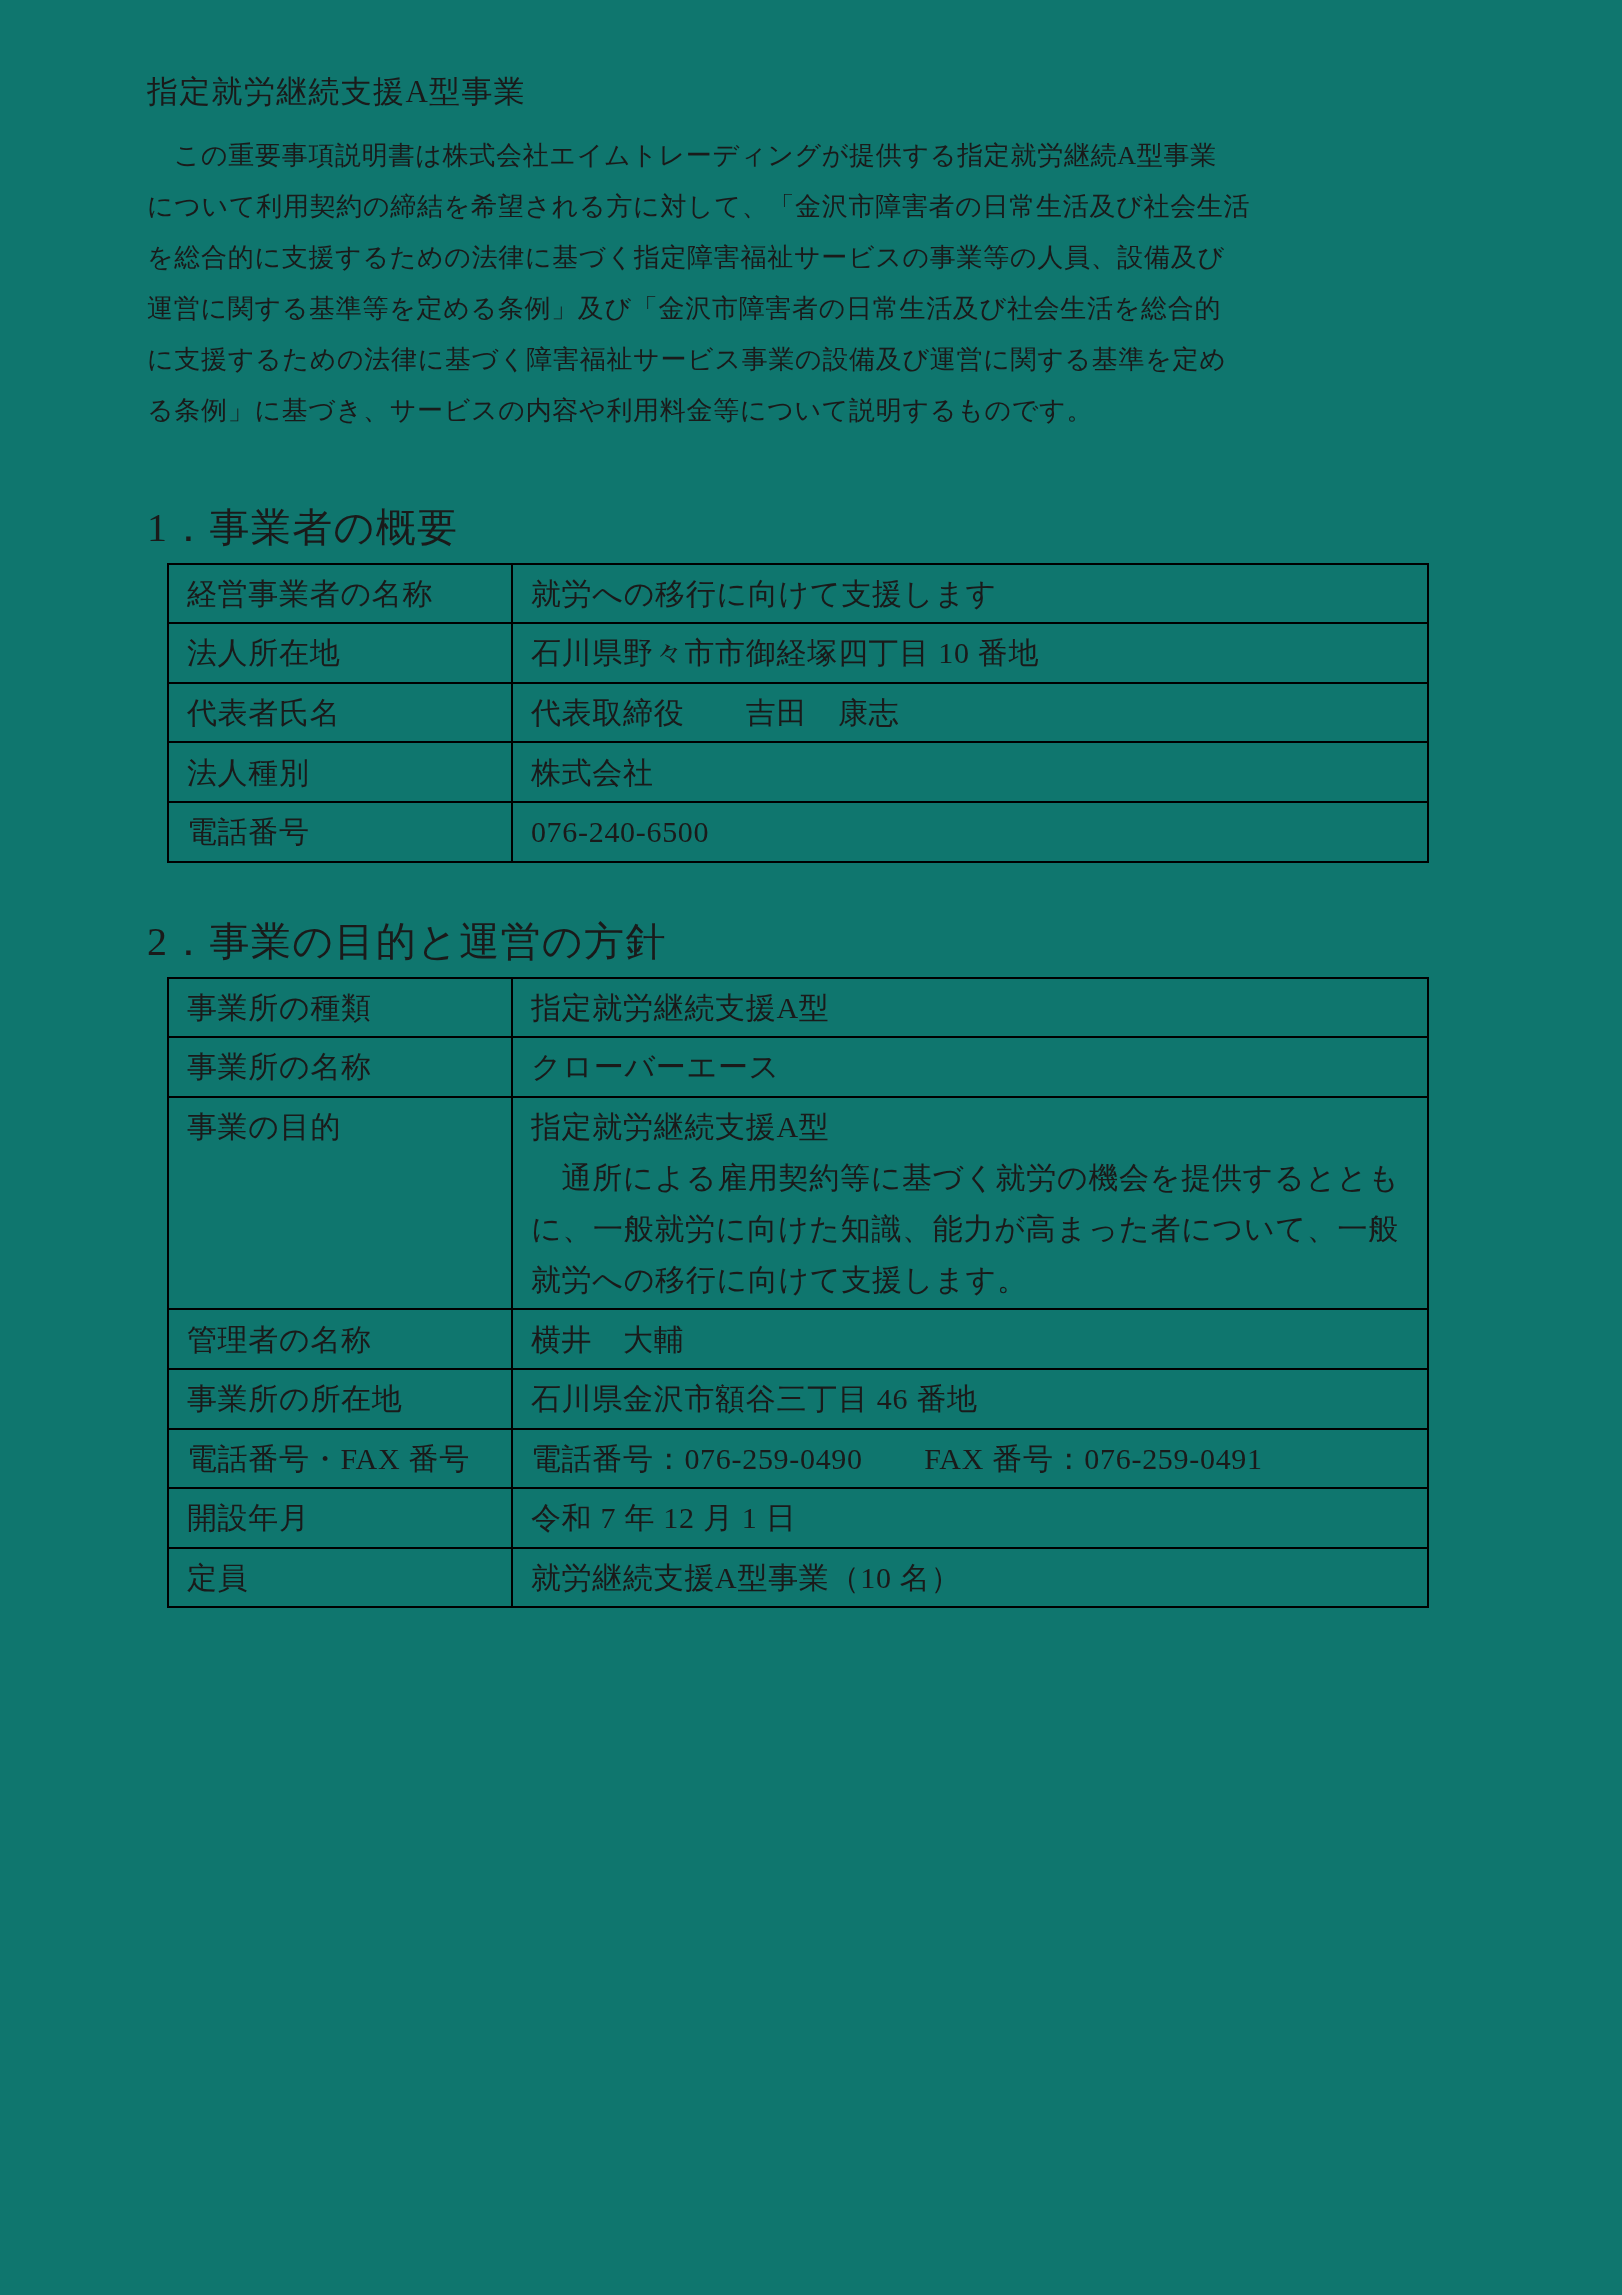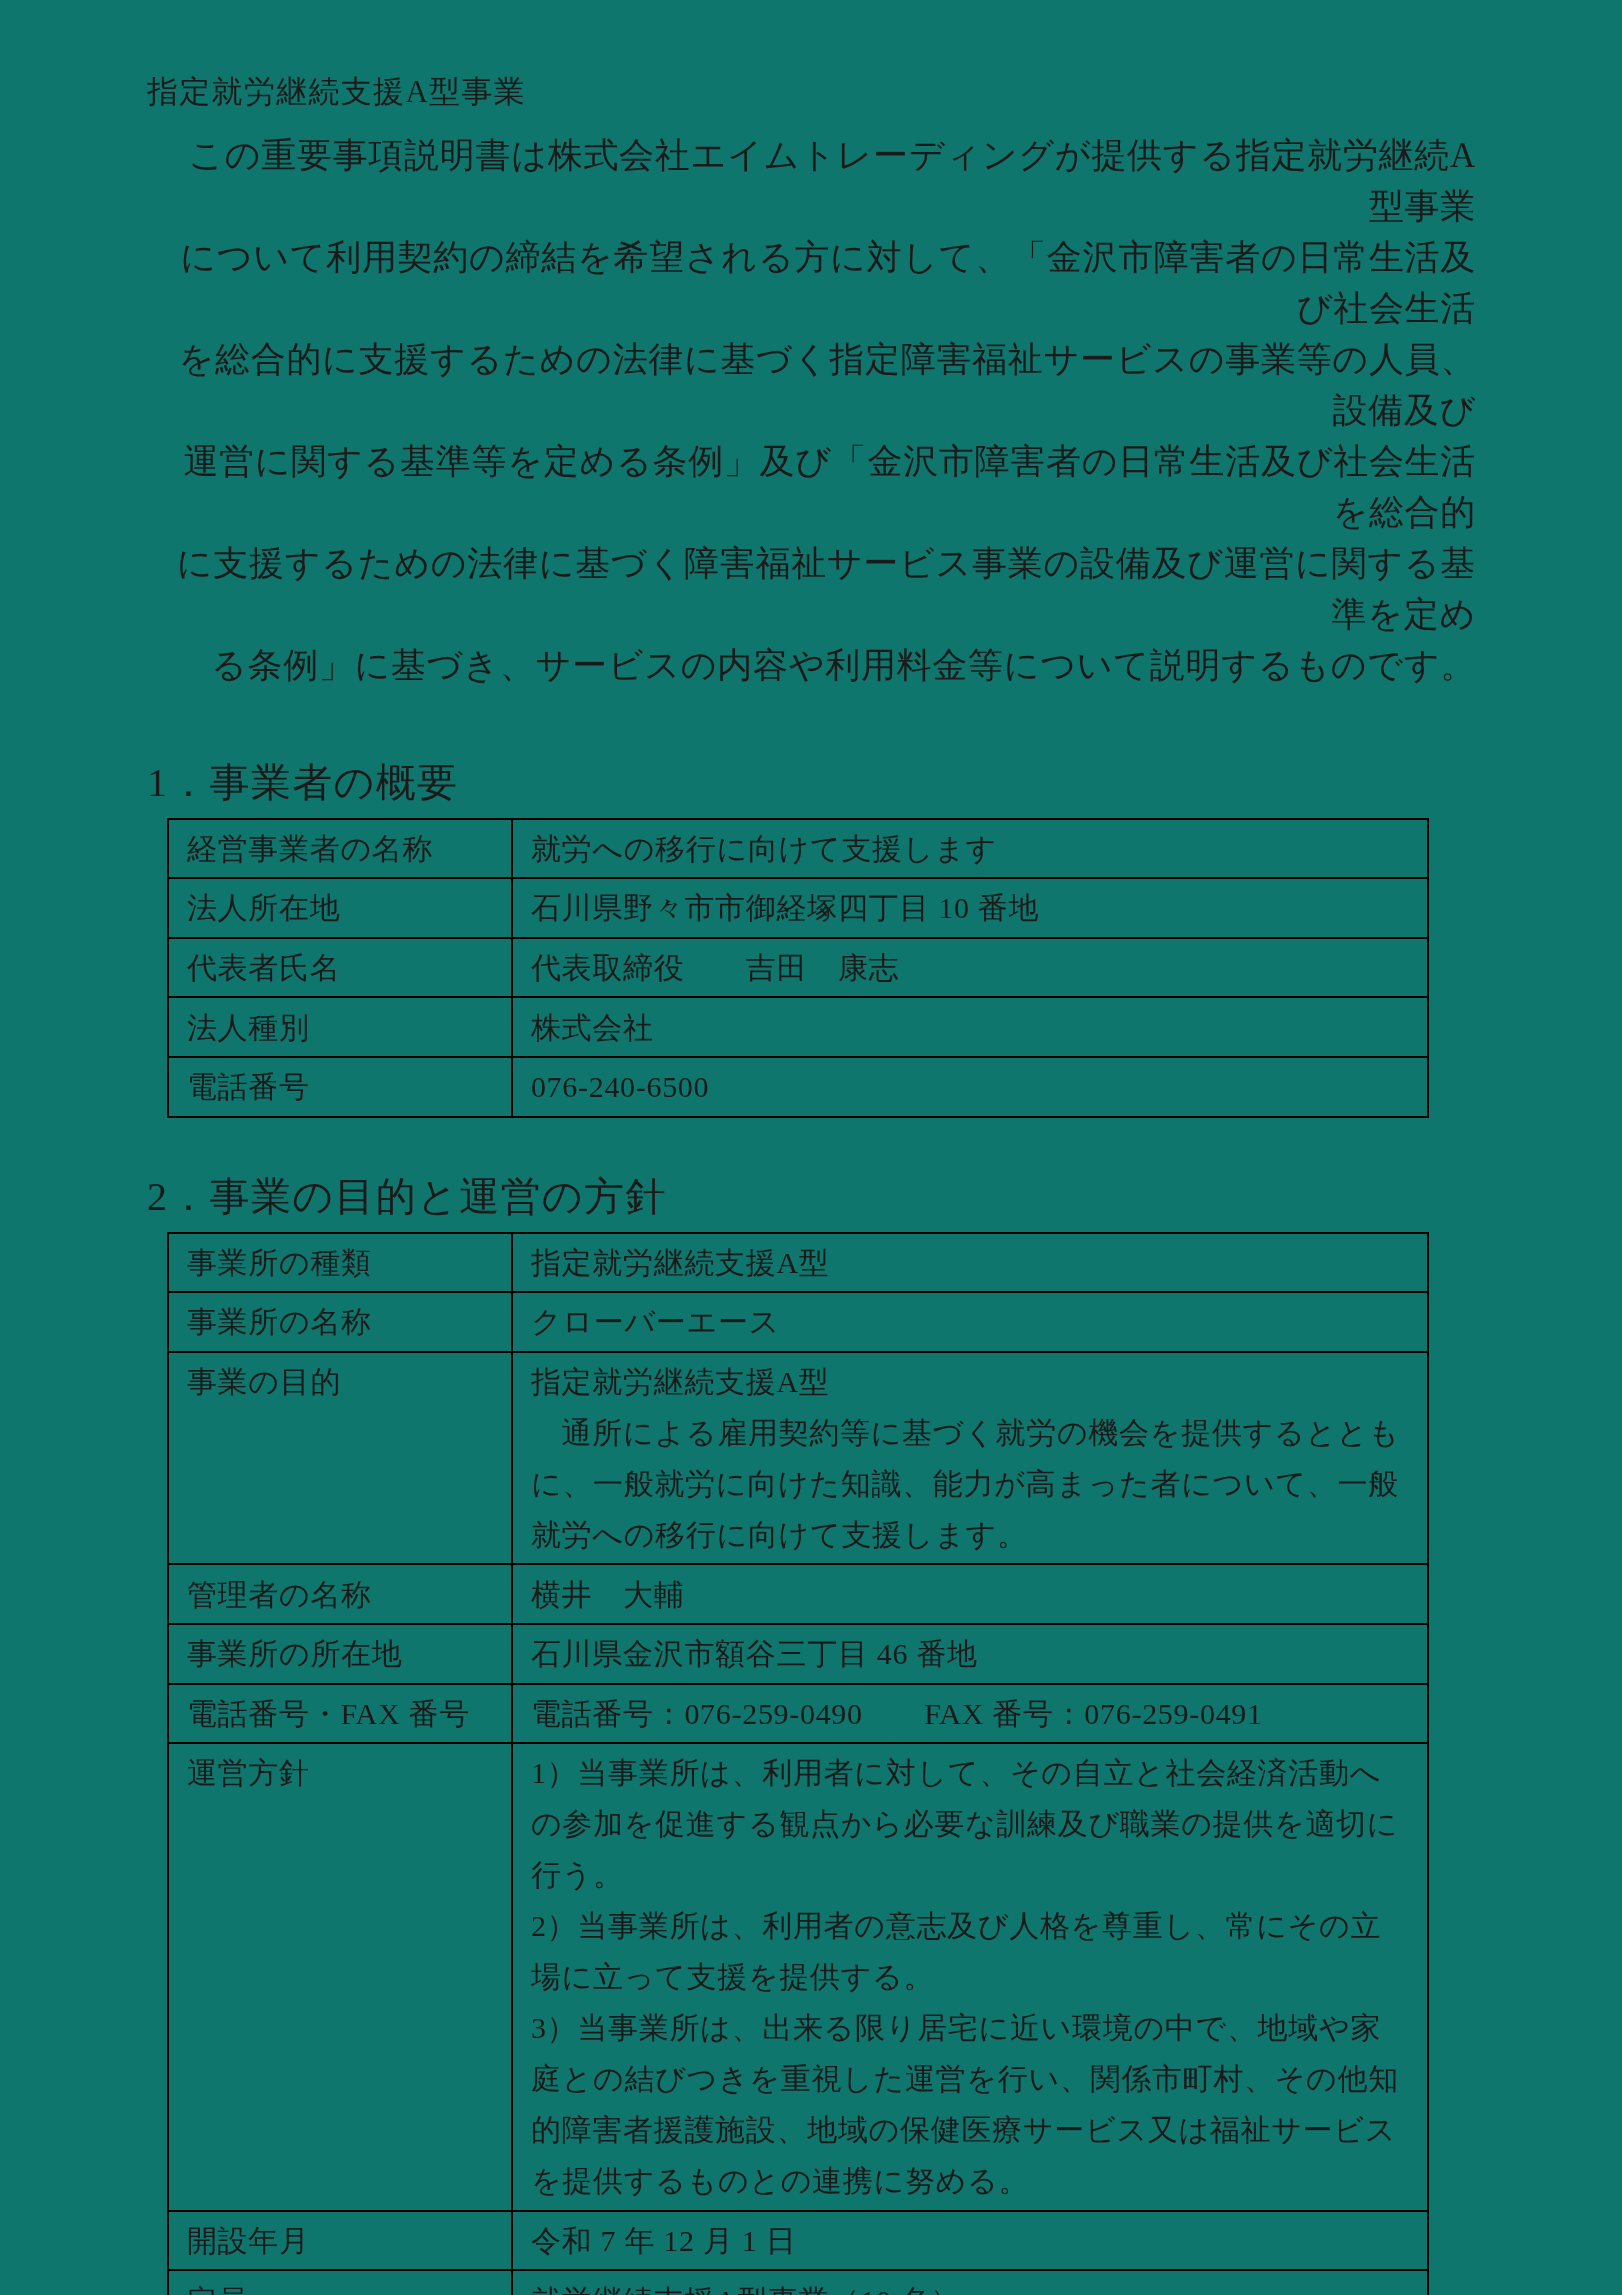--- a/index.html
+++ b/index.html
@@ -26,24 +26,24 @@
   .doc-title {
     margin-top: 25px;
     font-size: 65px;
     line-height: 76px;
     font-weight: normal;
     text-align: center;
     letter-spacing: 2.6px;
   }
   .intro {
     margin-top: 19.6px;
-    font-size: 35px;
+    font-size: 26px;
     line-height: 51px;
     white-space: pre-line;
-    text-align: right;
+    text-align: left;
     letter-spacing: 0.7px;
   }
   .section1 { margin-top: 73px; }
   .section2 { margin-top: 60px; }
   .section-heading {
     font-size: 40px;
     line-height: 37px;
     letter-spacing: 1.3px;
   }
   table.info-table {
@@ -137,32 +137,20 @@
         </tr>
         <tr>
           <td class="cell-label">事業所の所在地</td>
           <td class="cell-value">石川県金沢市額谷三丁目 46 番地</td>
         </tr>
         <tr>
           <td class="cell-label">電話番号・FAX 番号</td>
           <td class="cell-value">電話番号：076-259-0490　　FAX 番号：076-259-0491</td>
         </tr>
         <tr>
-          <td class="cell-label">運営方針</td>
-          <td class="cell-value">1）当事業所は、利用者に対して、その自立と社会経済活動へ
-の参加を促進する観点から必要な訓練及び職業の提供を適切に
-行う。
-2）当事業所は、利用者の意志及び人格を尊重し、常にその立
-場に立って支援を提供する。
-3）当事業所は、出来る限り居宅に近い環境の中で、地域や家
-庭との結びつきを重視した運営を行い、関係市町村、その他知
-的障害者援護施設、地域の保健医療サービス又は福祉サービス
-を提供するものとの連携に努める。</td>
-        </tr>
-        <tr>
           <td class="cell-label">開設年月</td>
           <td class="cell-value">令和 7 年 12 月 1 日</td>
         </tr>
         <tr>
           <td class="cell-label">定員</td>
           <td class="cell-value">就労継続支援A型事業（10 名）</td>
         </tr>
       </tbody>
     </table>
   </div>

